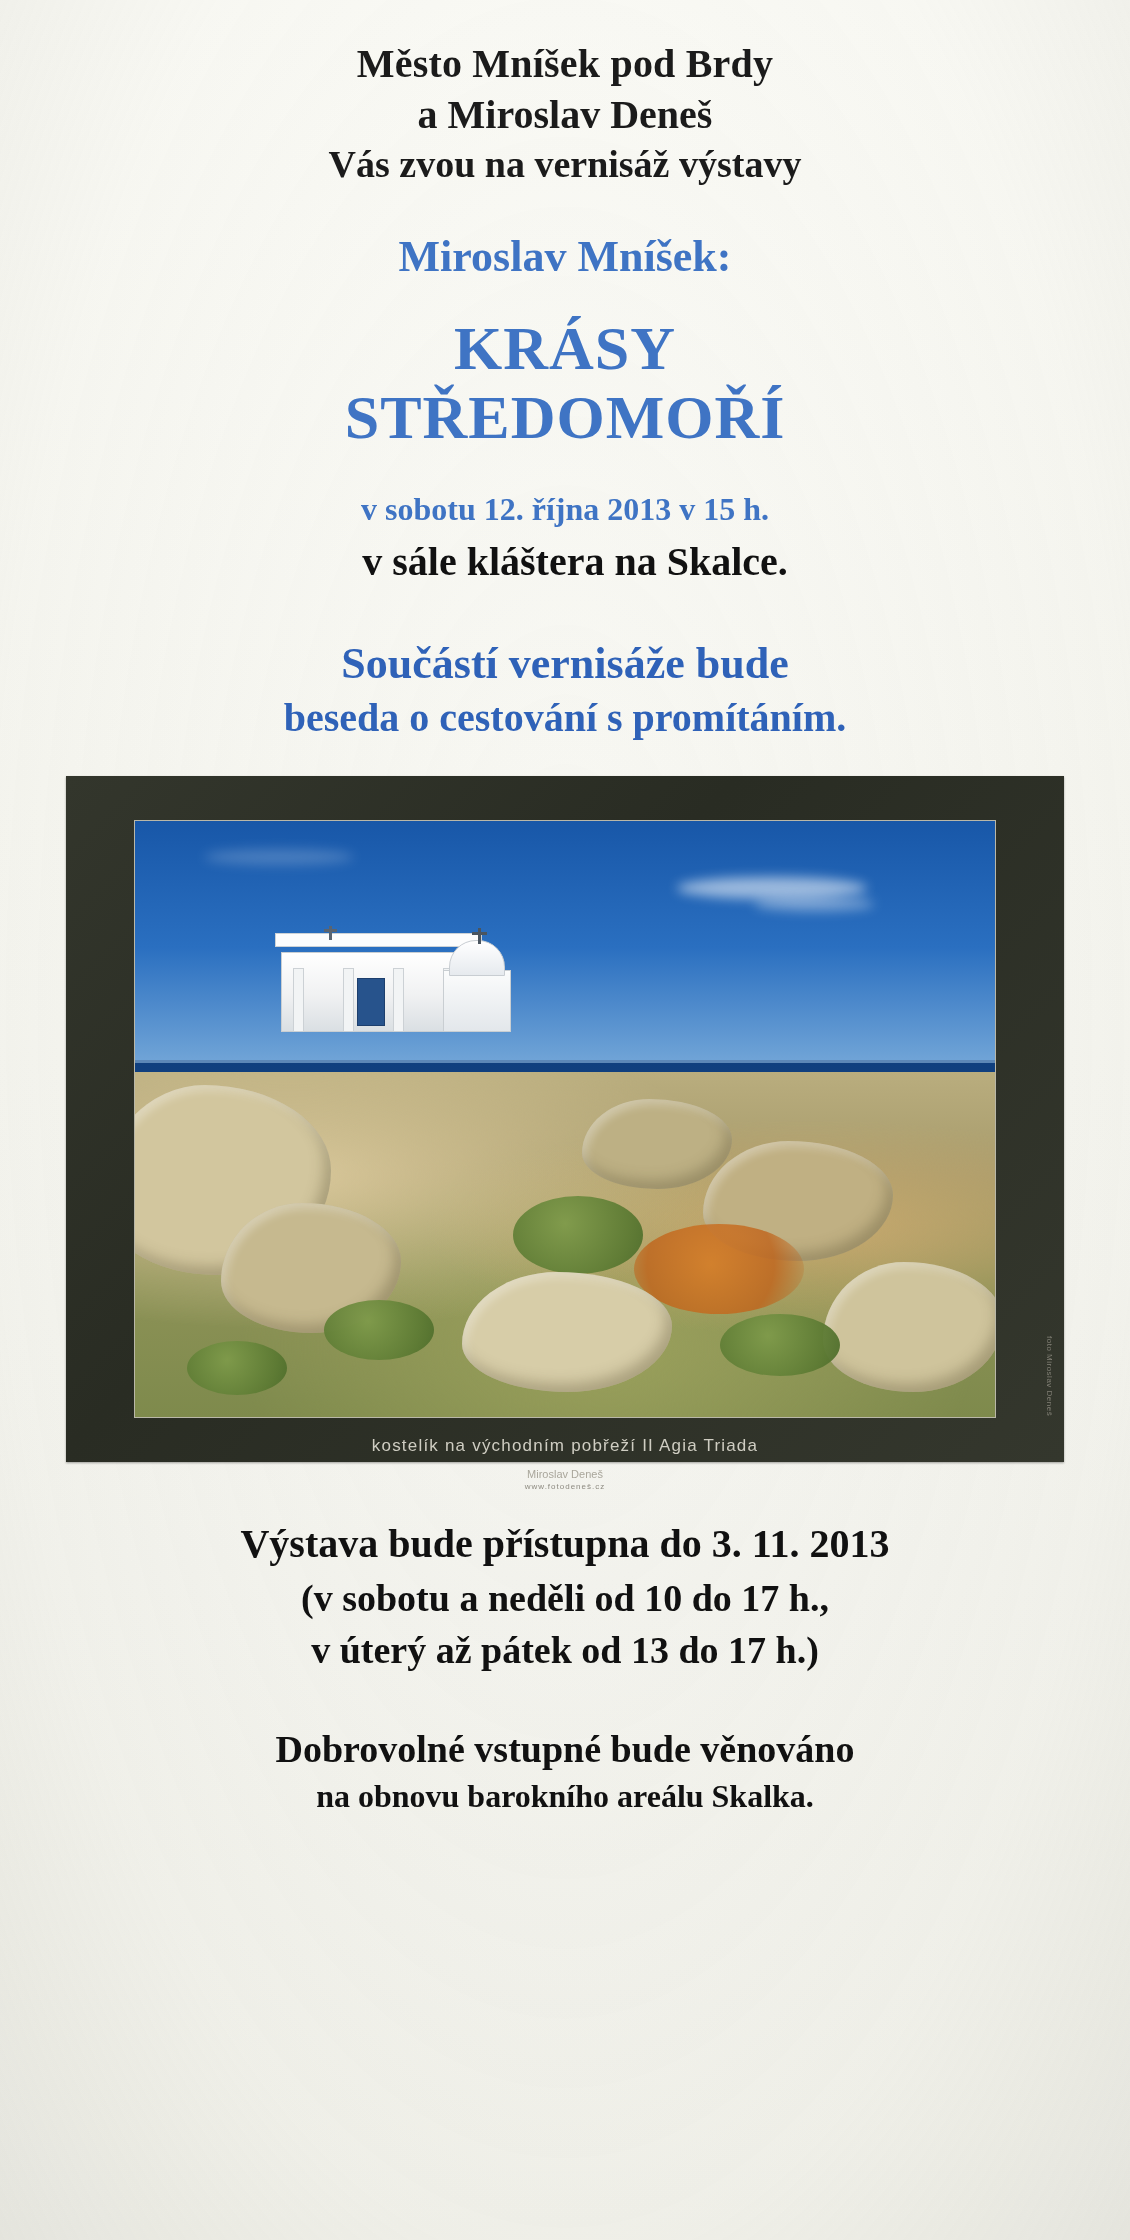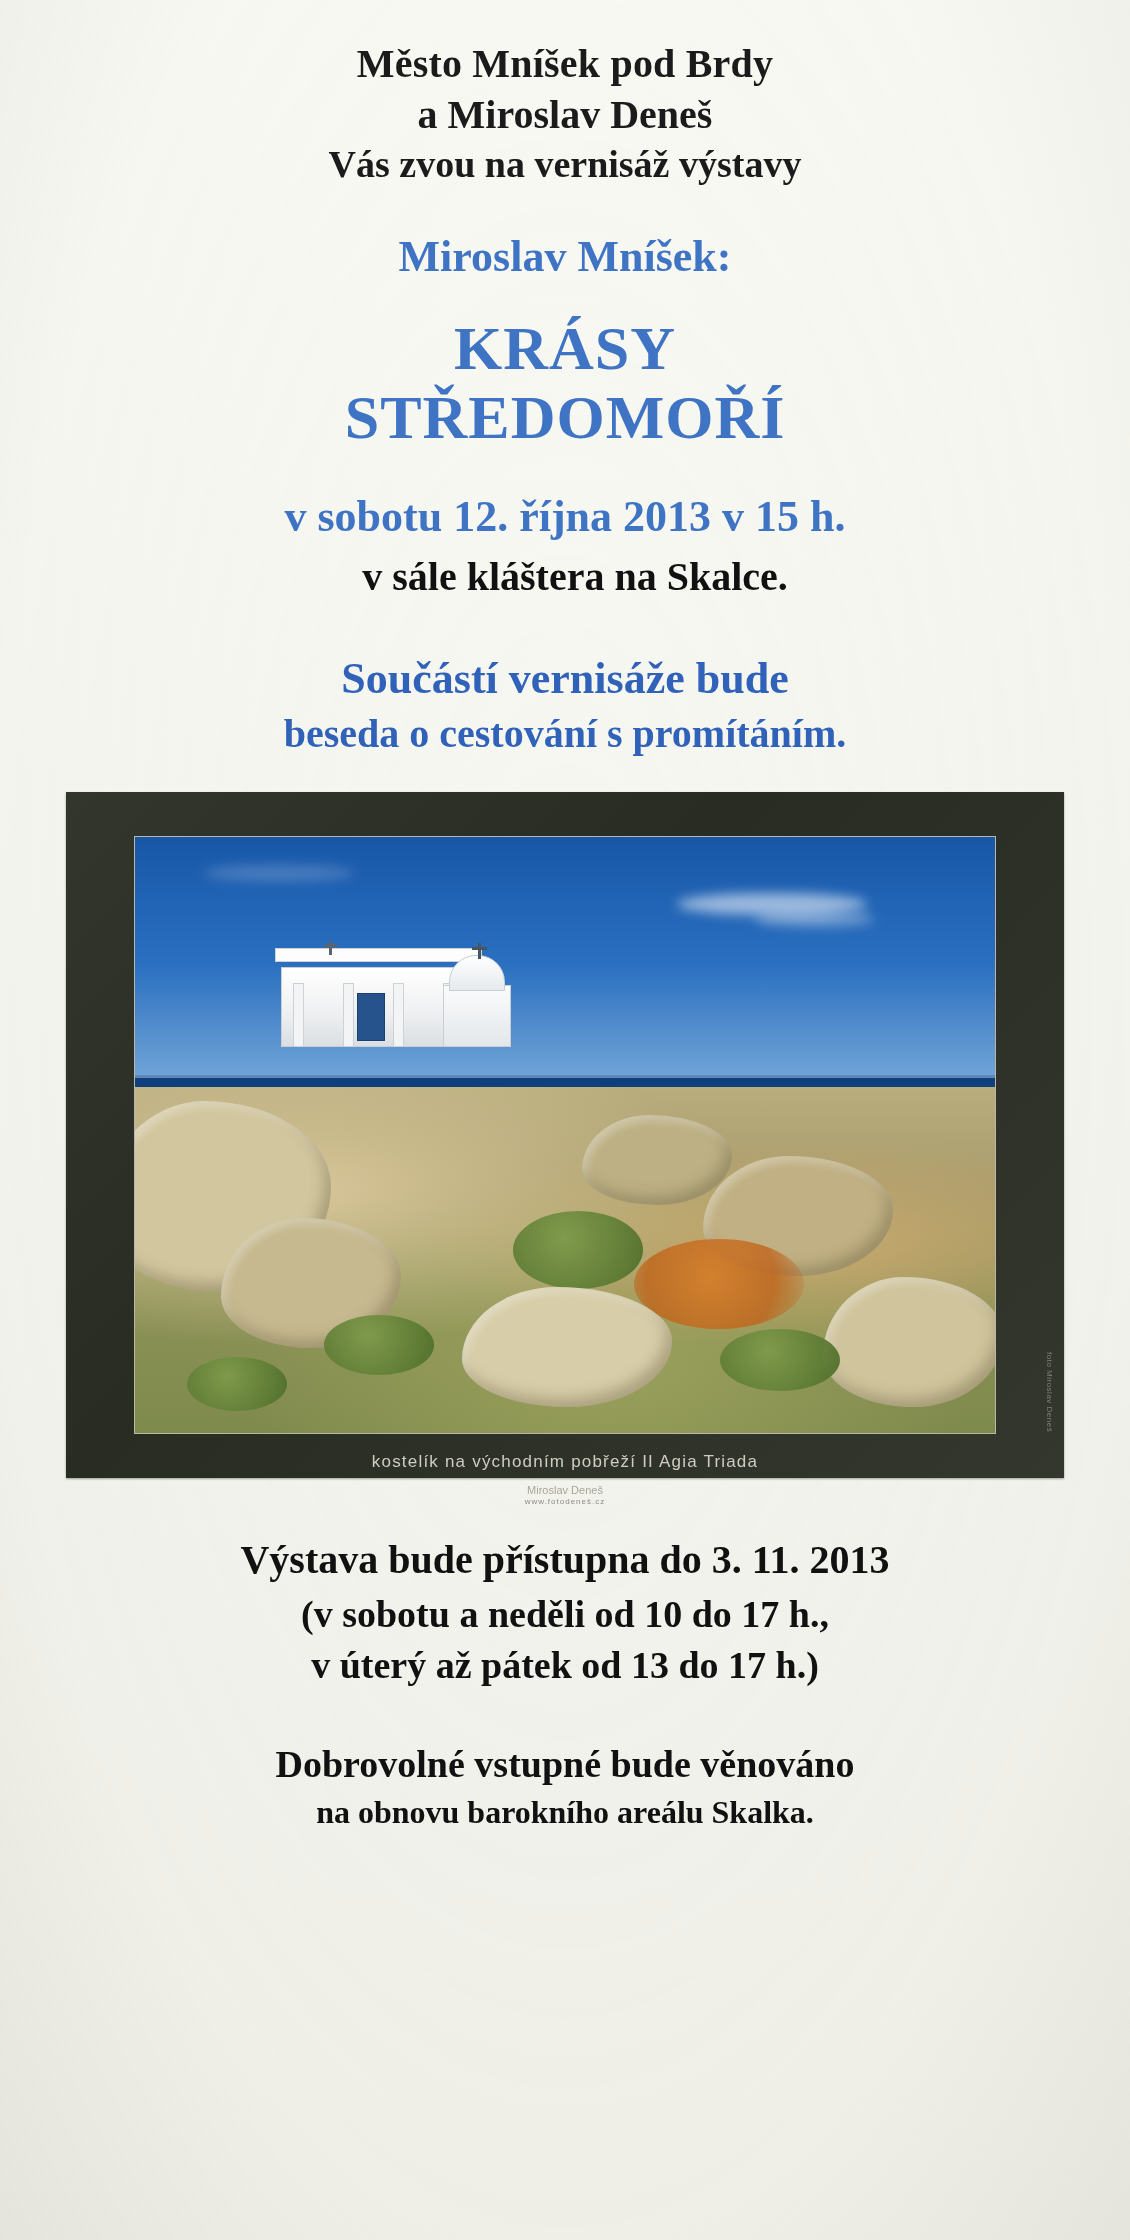--- a/index.html
+++ b/index.html
@@ -64,21 +64,21 @@
   .title-line1 { font-size: 62px; letter-spacing: 1px; }
   .title-line2 { font-size: 62px; letter-spacing: 1px; }
 
   .datetime-block {
     margin-top: 36px;
     line-height: 1.28;
   }
   .datetime-line1 {
     color: #3f74c4;
     font-weight: bold;
-    font-size: 44px;
+    font-size: 32px;
   }
   .datetime-line2 {
     color: #111111;
     font-weight: bold;
     font-size: 40px;
     margin-top: 6px;
     padding-left: 20px;
   }
 
   .note-block {

